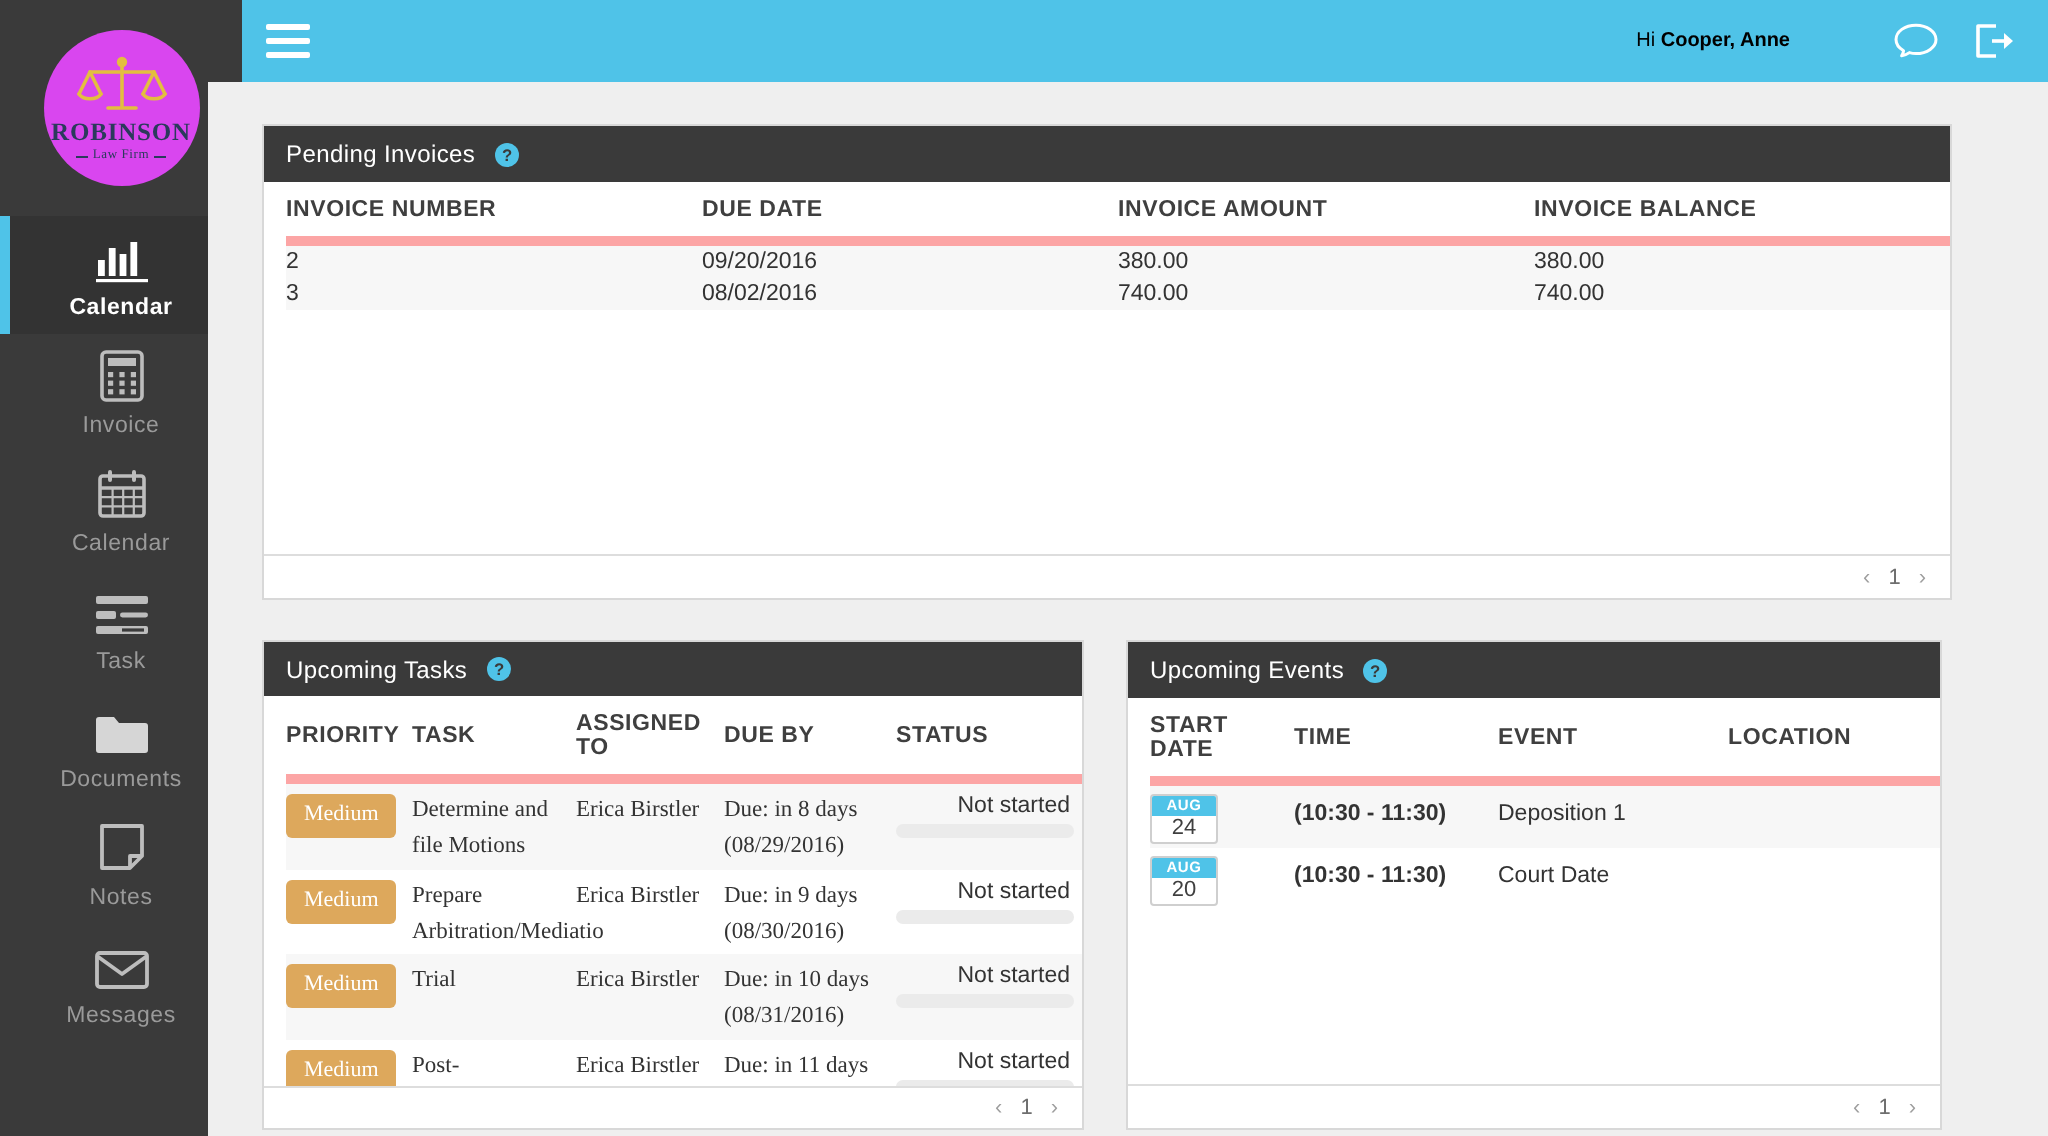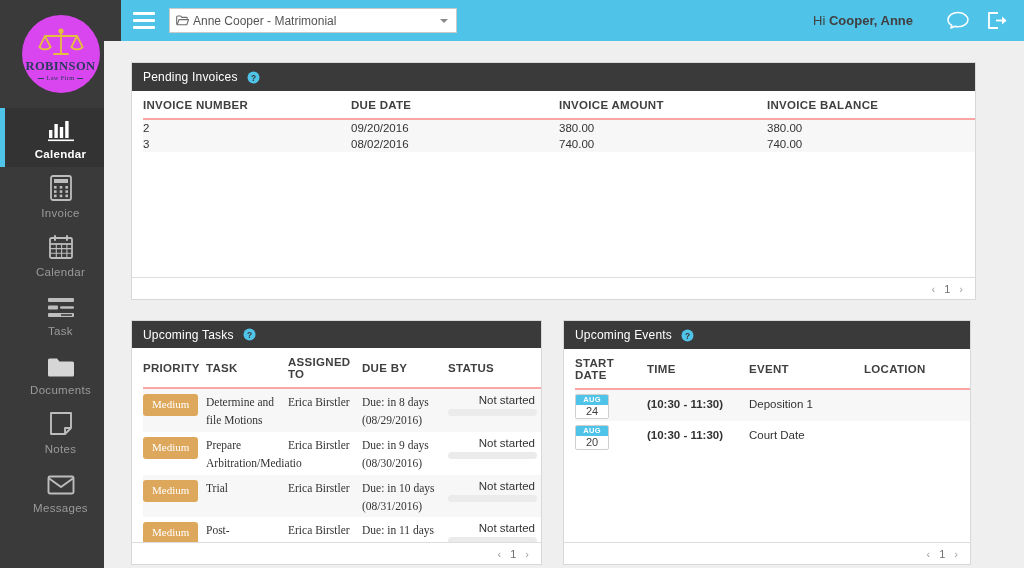--- a/index.html
+++ b/index.html
@@ -110,21 +110,21 @@
     border-left: 4px solid transparent;
     border-right: 4px solid transparent;
     border-top: 4px solid #8a8a8a;
   }
 
   .topbar-right {
     margin-left: auto; display: flex; align-items: center;
     margin-right: 16px;
   }
   .greeting {
-    color: #404040; font-size: 13px; margin-right: 16px;
+    color: #000000; font-size: 10px; margin-right: 34px;
     white-space: nowrap;
   }
   .greeting b { font-weight: bold; }
   .top-ico { margin-left: 18px; cursor: pointer; display: flex; }
 
   
   .main {
     position: absolute; left: 104px; top: 41px;
     width: 903px; height: 527px;
     background: #efefef;
@@ -149,21 +149,21 @@
     margin-left: 9px; display: flex; cursor: pointer;
   }
   .panel-body { flex: 1 1 auto; overflow: hidden; position: relative; }
 
   table.grid { width: 100%; border-collapse: collapse; table-layout: fixed; }
   table.grid th {
     text-align: left;
     font-size: 11.5px; font-weight: bold;
     color: #3f3f3f; letter-spacing: .3px;
     padding: 8px 4px 7px 0;
-    border-bottom: 2px solid #fca5a5;
+    border-bottom: 5px solid #fca5a5;
   }
   table.grid td {
     font-size: 11.5px; color: #333333;
     padding: 2px 4px 2px 0;
     vertical-align: top;
   }
   table.grid tbody tr { background: #f7f7f7; }
   table.grid tbody tr.alt { background: #ffffff; }
 
   .pager {
@@ -350,30 +350,20 @@
     </div>
   </div>
 
   <div class="topbar">
     <div class="hamburger">
       <span></span>
         <span></span>
         <span></span>
     </div>
 
-    <div class="case-select">
-      <span class="folder-ico">
-        <svg width="13" height="11" viewBox="0 0 13 11">
-          <path d="M0.7 9.6 V2 a1 1 0 0 1 1-1 H4.6 l1.2 1.4 H10.4 a1 1 0 0 1 1 1 V3.8" fill="none" stroke="#6b6b6b" stroke-width="1.1"></path>
-          <path d="M1.2 9.7 L3 4.6 H12.6 L10.8 9.7 Z" fill="none" stroke="#6b6b6b" stroke-width="1.1" stroke-linejoin="round"></path>
-        </svg>
-      </span>
-      <span class="case-text">Anne Cooper - Matrimonial</span>
-      <span class="caret"></span>
-    </div>
 
     <div class="topbar-right">
       <div class="greeting">
         <span>Hi </span><b>Cooper, Anne</b>
       </div>
       <span class="top-ico">
         <svg width="22" height="19" viewBox="0 0 22 19">
           <path d="M11 1.6 C5.4 1.6 1 4.8 1 8.8 c0 2.3 1.5 4.3 3.8 5.6 -0.2 1.3 -1 2.5 -1 2.5 0 0 2.4 -0.5 3.9 -1.6 1 0.3 2.2 0.5 3.3 0.5 5.6 0 10 -3.2 10 -7 S16.6 1.6 11 1.6 Z" fill="none" stroke="#ffffff" stroke-width="1.5" stroke-linejoin="round"></path>
         </svg>
       </span>

